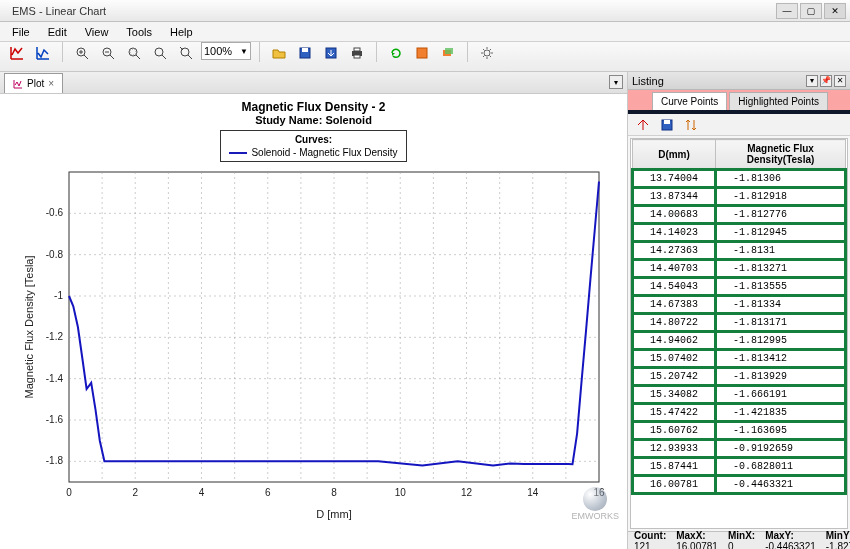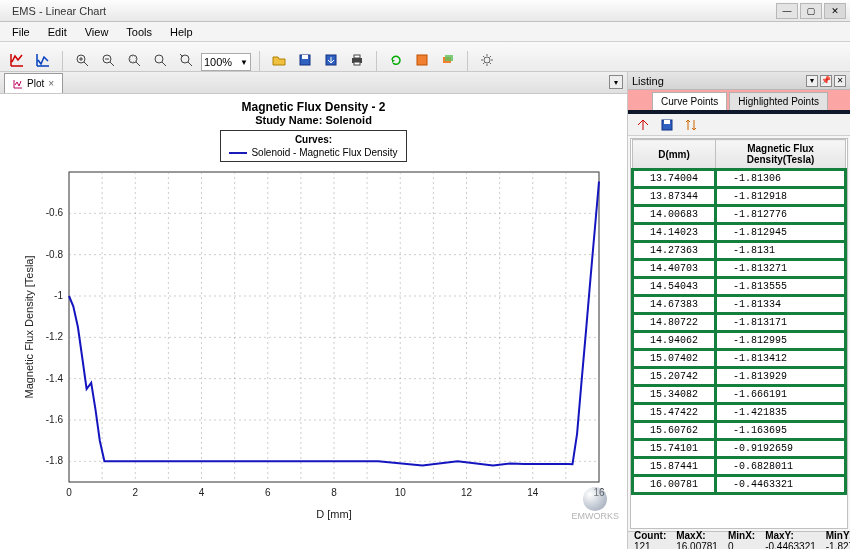--- a/index.html
+++ b/index.html
@@ -4,21 +4,21 @@
 <style>
   * { box-sizing: border-box; margin: 0; padding: 0; }
   html, body { width: 850px; height: 549px; font-family: "Segoe UI", Tahoma, sans-serif; font-size: 11px; overflow: hidden; background: #fff; }
   .titlebar { height: 22px; background: linear-gradient(#fdfdfd,#e8e8e8); border-bottom: 1px solid #c0c0c0; display: flex; align-items: center; padding: 0 4px; }
   .titlebar .spacer-left { width: 8px; }
   .titlebar .title { flex: 1; color: #333; }
   .win-controls { display: flex; gap: 2px; }
   .win-btn { width: 22px; height: 16px; background: #e4e4e4; border: 1px solid #b8b8b8; display: flex; align-items: center; justify-content: center; font-size: 9px; cursor: pointer; }
   .menubar { height: 20px; background: #f4f4f4; border-bottom: 1px solid #d0d0d0; display: flex; align-items: center; padding: 0 4px; gap: 2px; }
   .menubar .menu { padding: 2px 8px; cursor: pointer; }
-  .toolbar { height: 30px; background: linear-gradient(#f9f9f9,#ececec); border-bottom: 1px solid #c8c8c8; display: flex; align-items: flex-end; padding: 0 6px; gap: 4px; }
+  .toolbar { height: 30px; background: linear-gradient(#f9f9f9,#ececec); border-bottom: 1px solid #c8c8c8; display: flex; align-items: flex-start; padding: 0 6px; gap: 4px; }
   .tool { width: 22px; height: 22px; display: flex; align-items: center; justify-content: center; border: 1px solid transparent; border-radius: 2px; cursor: pointer; }
   .tool svg { display: block; }
   .sep { width: 1px; height: 20px; background: #c8c8c8; margin: 0 4px; }
   .zoom-box { width: 50px; height: 18px; border: 1px solid #aaa; background: #fff; padding: 0 2px; display: flex; align-items: center;}
   .workarea { display: flex; height: 477px; }
   .plot-pane { flex: 1; min-width: 0; display: flex; flex-direction: column; border-right: 1px solid #c8c8c8; }
   .tabstrip { height: 22px; background: linear-gradient(#f0f0f0,#e0e0e0); border-bottom: 1px solid #c8c8c8; display: flex; align-items: flex-end; padding-left: 4px; position: relative;}
   .tab { height: 20px; background: #fff; border: 1px solid #9a9a9a; border-bottom: none; padding: 2px 8px; display: flex; align-items: center; gap: 4px; font-size: 10px; cursor: pointer; }
   .tab-close { color: #666; cursor: pointer; }
   .tabstrip .dropdown { position: absolute; right: 4px; top: 3px; width: 14px; height: 14px; border: 1px solid #888; background: #eee; display:flex;align-items:center;justify-content:center; font-size:8px; cursor:pointer;}
@@ -352,21 +352,21 @@
             </tr>
             <tr>
               <td>15.47422</td>
               <td>-1.421835</td>
             </tr>
             <tr>
               <td>15.60762</td>
               <td>-1.163695</td>
             </tr>
             <tr>
-              <td>15.74101</td>
+              <td>12.93933</td>
               <td>-0.9192659</td>
             </tr>
             <tr>
               <td>15.87441</td>
               <td>-0.6828011</td>
             </tr>
             <tr>
               <td>16.00781</td>
               <td>-0.4463321</td>
             </tr>

